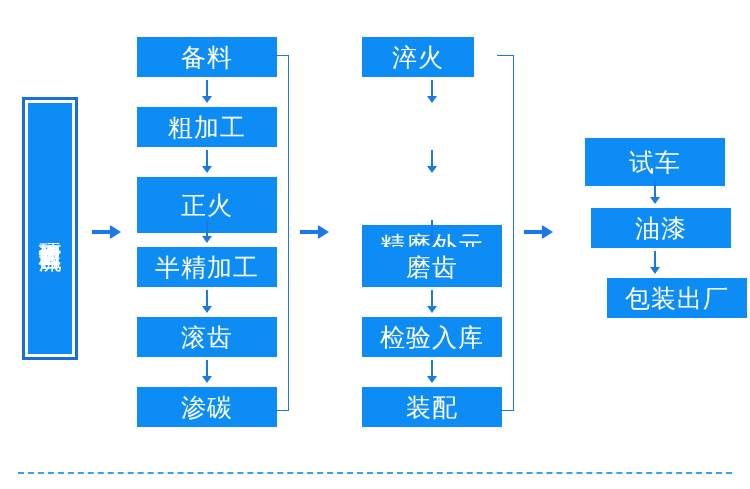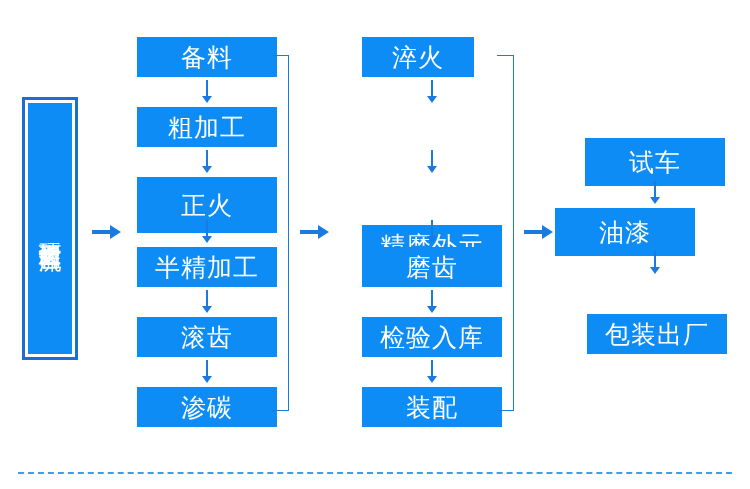--- a/index.html
+++ b/index.html
@@ -233,28 +233,28 @@
 
   <div class="pbox" style="left:585px; top:138px; width:140px; height:48px;">
     <span>试车</span>
   </div>
   <div class="down-arrow" style="left:647px; top:181px;">
     <svg width="16" height="24" viewBox="0 0 16 24">
       <path d="M7 0 L9 0 L9 16 L13 16 L8 23 L3 16 L7 16 Z" fill="#1b7ae0"></path>
     </svg>
   </div>
 
-  <div class="pbox" style="left:555px; top:208px; width:140px; height:48px;">
+  <div class="pbox" style="left:591px; top:208px; width:140px; height:40px;">
     <span>油漆</span>
   </div>
   <div class="down-arrow" style="left:647px; top:251px;">
     <svg width="16" height="24" viewBox="0 0 16 24">
       <path d="M7 0 L9 0 L9 16 L13 16 L8 23 L3 16 L7 16 Z" fill="#1b7ae0"></path>
     </svg>
   </div>
 
-  <div class="pbox" style="left:587px; top:278px; width:140px; height:40px;margin-top:36px;">
+  <div class="pbox" style="left:607px; top:278px; width:140px; height:40px;">
     <span>包装出厂</span>
   </div>
 
   <div class="dashed-rule"></div>
 
 </div>
 
 </body></html>

